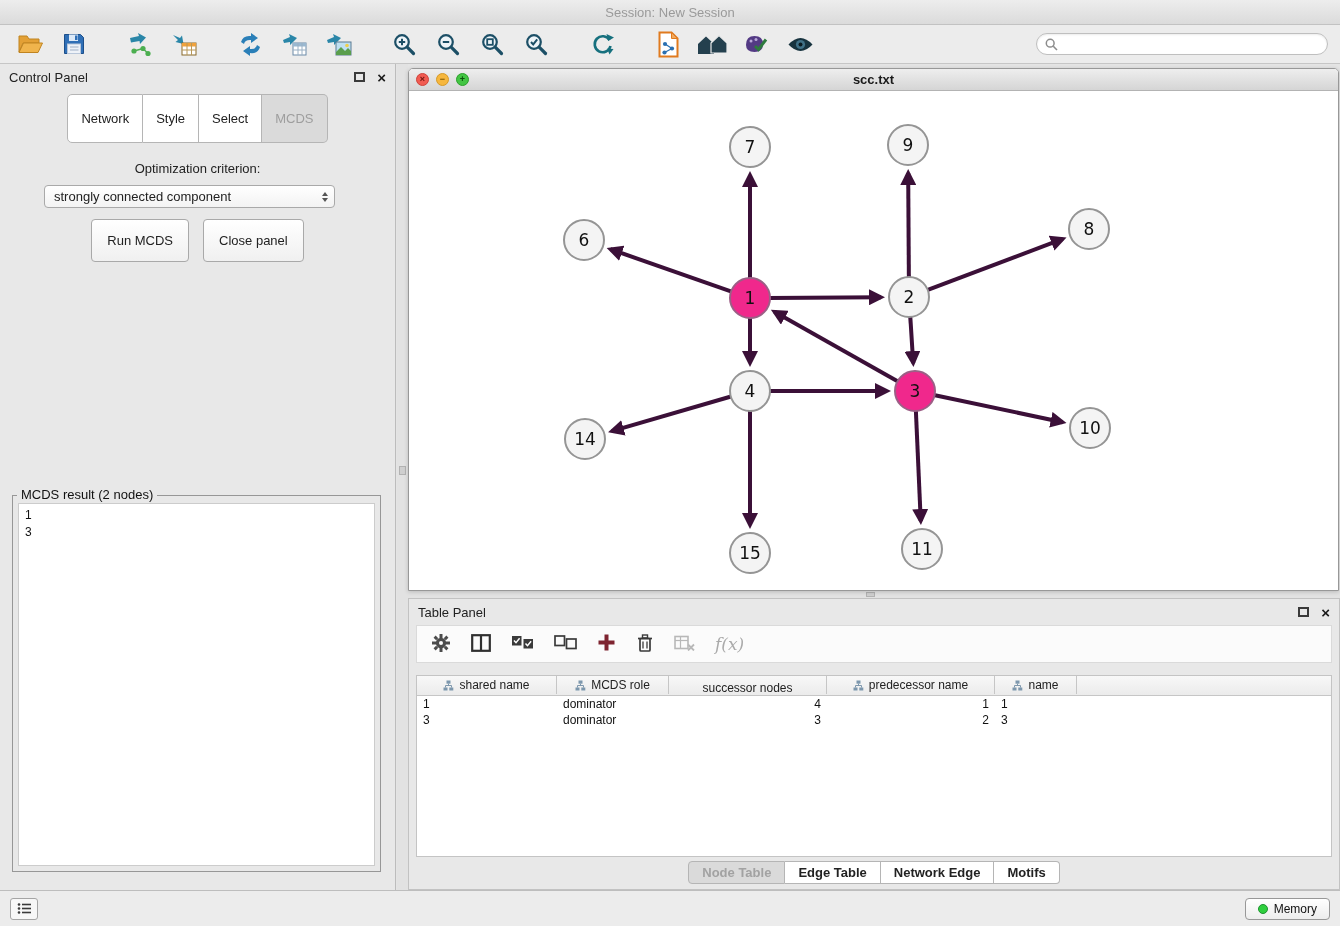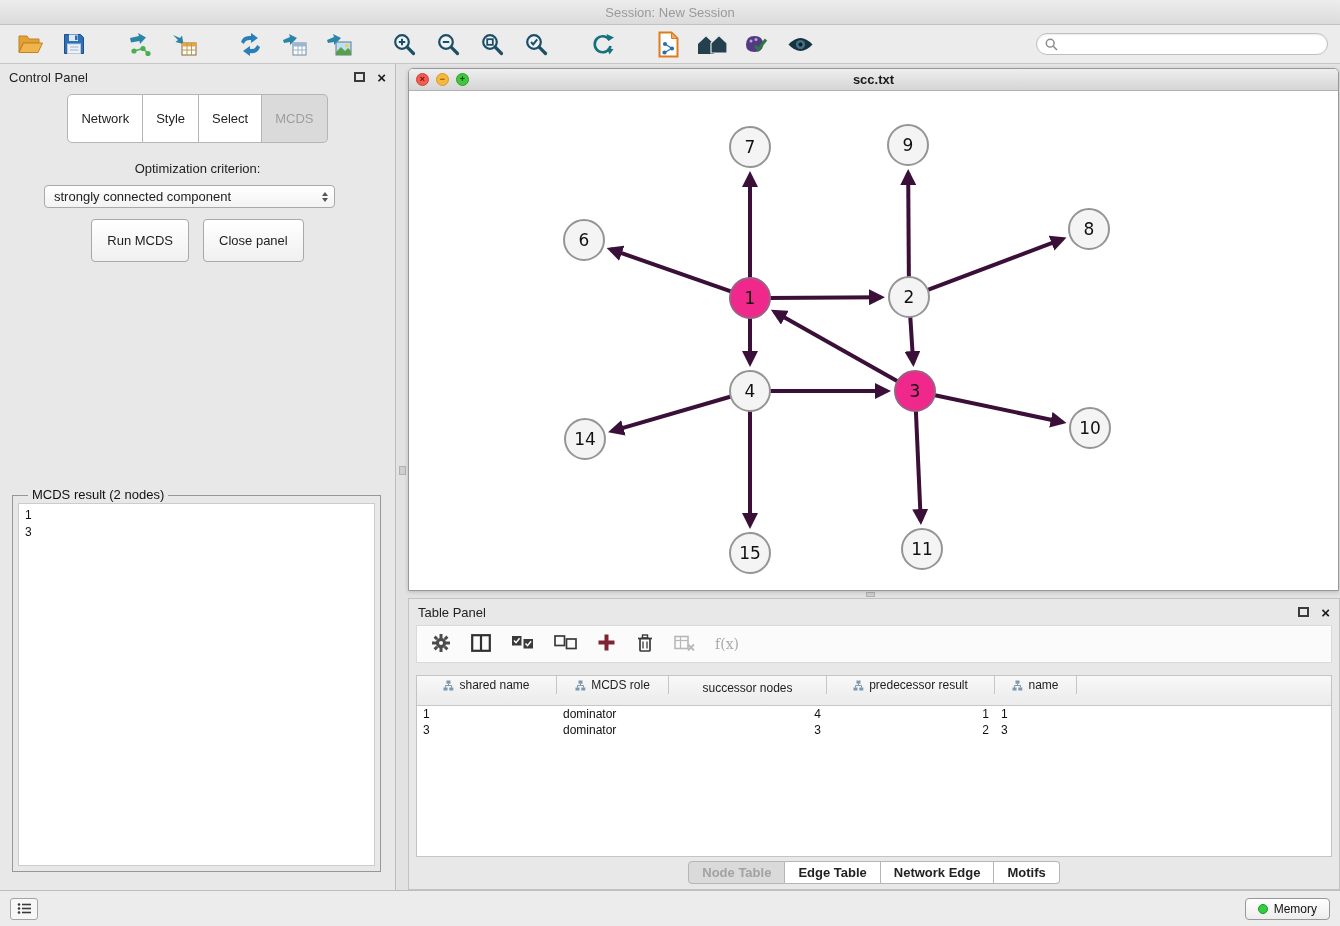--- a/index.html
+++ b/index.html
@@ -37,21 +37,21 @@
   .dropdown { margin:9px 60px 0 44px; height:23px; background:linear-gradient(#ffffff,#f3f3f3);
     border:1px solid #a9a9a9; border-radius:4px; display:flex; align-items:center; padding:0 6px 0 9px; }
   .dd-value { flex:1; font-size:13px; }
   .dd-arrows { display:flex; flex-direction:column; align-items:center; }
   .tri-up { width:0; height:0; border-left:3.5px solid transparent; border-right:3.5px solid transparent; border-bottom:4.5px solid #555; }
   .tri-down { width:0; height:0; border-left:3.5px solid transparent; border-right:3.5px solid transparent; border-top:4.5px solid #555; margin-top:2px; }
   .cp-buttons { display:flex; justify-content:center; gap:14px; margin-top:11px; }
   .mac-btn { font-family:inherit; font-size:13px; padding:13px 15px; background:linear-gradient(#ffffff,#f0f0f0);
     border:1px solid #a9a9a9; border-radius:4px; color:#222; cursor:default; }
   .result-box { position:absolute; left:12px; right:14px; top:431px; bottom:18px; border:1px solid #979797; background:#e8e8e8; }
-  .result-title { position:absolute; top:-9px; left:15px; background:#e8e8e8; padding:0 4px; font-size:13px; color:#111; }
+  .result-title { position:absolute; top:-9px; left:4px; background:#e8e8e8; padding:0 4px; font-size:13px; color:#111; }
   .result-content { position:absolute; left:5px; right:5px; top:7px; bottom:5px; background:#fff; border:1px solid #cccccc; padding:3px 6px; font-size:12px; line-height:17px; color:#111; overflow:hidden; }
 
   
   .v-divider { position:absolute; left:397px; top:64px; width:11px; bottom:36px; background:#e2e2e2; }
   .v-divider .handle { position:absolute; top:402px; left:2px; width:7px; height:9px; background:#cfcfcf; border:1px solid #b2b2b2; }
   .h-divider { position:absolute; left:408px; right:0; top:591px; height:7px; background:#e2e2e2; }
   .h-divider .handle { position:absolute; left:458px; top:1px; width:9px; height:5px; background:#cfcfcf; border:1px solid #b2b2b2; }
 
   
   .network-window { position:absolute; left:408px; top:68px; width:931px; height:523px; background:#fff;
@@ -65,23 +65,23 @@
   .tl.yellow { background:#f6b73e; border:1px solid #d69a28; color:#7c5400; }
   .tl.green { background:#43c543; border:1px solid #2ba02b; color:#0b520b; }
   .nw-title { position:absolute; left:0; right:0; text-align:center; font-size:13px; font-weight:600; color:#1a1a1a; }
   .nw-canvas { position:absolute; top:22px; left:0; right:0; bottom:0; background:#fff; }
   .nw-canvas svg { display:block; }
 
   
   .table-panel { position:absolute; left:408px; top:598px; right:0; bottom:36px; background:#e8e8e8; border:1px solid #c2c2c2; }
   .tp-toolbar { position:absolute; left:7px; right:7px; top:26px; height:38px; background:#fbfbfb;
     border:1px solid #dadada; display:flex; align-items:center; gap:20px; padding:0 14px; }
-  .fx-label { font-family:"DejaVu Serif","Liberation Serif",serif; font-size:14px; color:#aaaaaa; }
+  .fx-label { font-family:"DejaVu Serif","Liberation Serif",serif; font-style:italic; font-size:17px; color:#aaaaaa; }
   .tp-table { position:absolute; left:7px; right:7px; top:76px; bottom:32px; background:#fff; border:1px solid #c4c4c4; overflow:hidden; }
-  .tp-header-row { display:flex; height:30px; border-bottom:1px solid #c6c6c6; background:linear-gradient(#f8f8f8,#ebebeb); }
+  .tp-header-row { display:flex; height:20px; border-bottom:1px solid #c6c6c6; background:linear-gradient(#f8f8f8,#ebebeb); }
   .tp-th { display:flex; align-items:center; justify-content:center; gap:5px; font-size:12px; color:#222;
     border-right:1px solid #c6c6c6; height:18px; cursor:default; }
   .tp-row { display:flex; height:16px; align-items:center; }
   .tp-td { font-size:12px; color:#111; padding:0 6px; height:16px; line-height:16px; overflow:hidden; white-space:nowrap; }
   .tp-tabs { position:absolute; bottom:5px; left:0; right:0; display:flex; justify-content:center; }
   .tp-tab { padding:3px 13px; background:#fff; border:1px solid #b5b5b5; border-left:none; font-size:13px; font-weight:600; cursor:default; }
   .tp-tab:first-child { border-left:1px solid #b5b5b5; border-radius:4px 0 0 4px; }
   .tp-tab:last-child { border-radius:0 4px 4px 0; }
   .tp-tab.active { background:#dadada; color:#a2a2a2; }
 
@@ -471,21 +471,21 @@
             </svg>
             <span>successor nodes</span>
           </div>
           <div class="tp-th" style="width: 168px;">
             <svg width="11" height="11" viewBox="0 0 11 11">
               <rect x="3.5" y="0.5" width="4" height="3.2" fill="#7d97ad"></rect>
               <path d="M5.5 3.7 V5.5 M2.5 7.5 V5.5 H8.5 V7.5" stroke="#7d97ad" stroke-width="1" fill="none"></path>
               <rect x="0.5" y="7.5" width="4" height="3" fill="#7d97ad"></rect>
               <rect x="6.3" y="7.5" width="4" height="3" fill="#7d97ad"></rect>
             </svg>
-            <span>predecessor result</span>
+            <span>predecessor name</span>
           </div>
           <div class="tp-th" style="width: 82px;">
             <svg width="11" height="11" viewBox="0 0 11 11">
               <rect x="3.5" y="0.5" width="4" height="3.2" fill="#7d97ad"></rect>
               <path d="M5.5 3.7 V5.5 M2.5 7.5 V5.5 H8.5 V7.5" stroke="#7d97ad" stroke-width="1" fill="none"></path>
               <rect x="0.5" y="7.5" width="4" height="3" fill="#7d97ad"></rect>
               <rect x="6.3" y="7.5" width="4" height="3" fill="#7d97ad"></rect>
             </svg>
             <span>name</span>
           </div>

